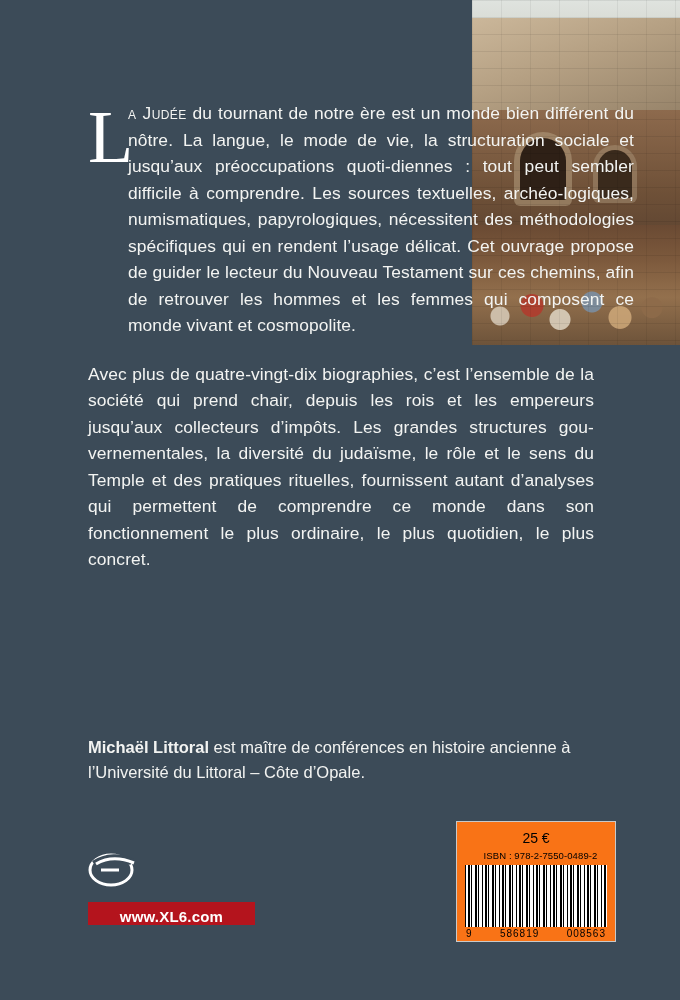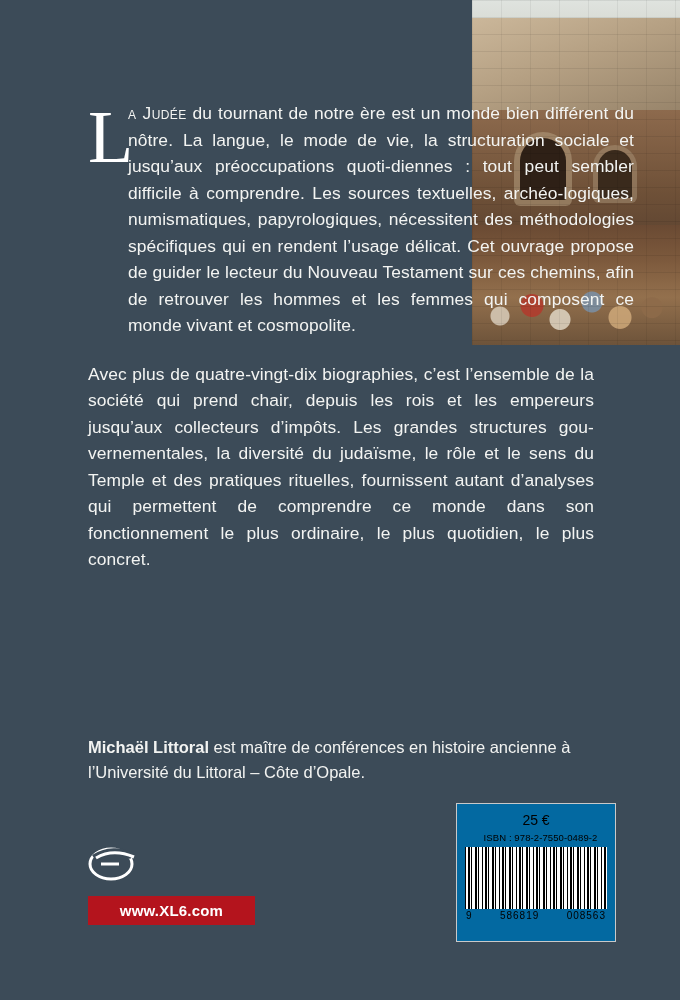--- a/index.html
+++ b/index.html
@@ -195,34 +195,34 @@
     font-family: "Liberation Serif", serif;
     font-weight: 400;
   }
   .pub-url {
     margin-top: 12px;
     background: #b4141d;
     color: #ffffff;
     font-size: 15px;
     font-weight: 700;
     text-align: center;
-    padding: 6px 0 6px 0;
+    padding: 6px 0 0 0;
     width: 167px;
     letter-spacing: .2px;
   }
 
   
   .barcode-box {
     position: absolute;
     right: 64px;
     bottom: 58px;
     width: 160px;
-    background: #0369a1;
+    background: #f97316;
     border: 1px solid #c9c9c9;
-    padding: 6px 8px 20px 8px;
+    padding: 6px 8px 2px 8px;
     box-sizing: border-box;
     color: #000000;
   }
   .price {
     text-align: center;
     font-size: 14px;
     font-weight: 400;
     margin: 2px 0 4px 0;
     color: #000;
   }

